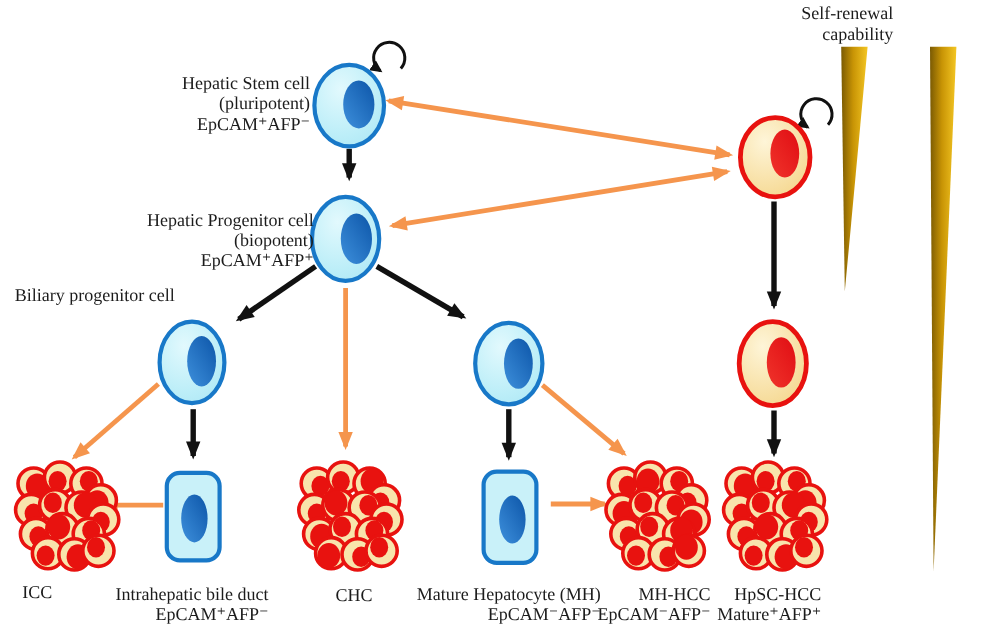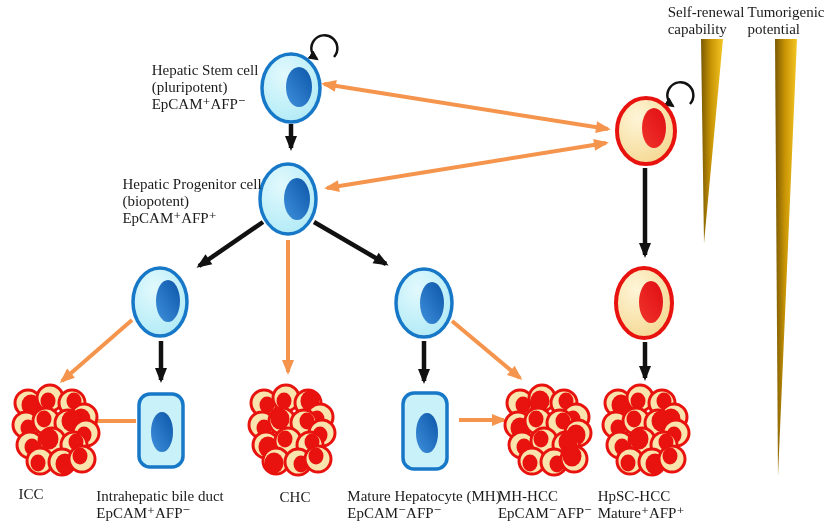--- a/index.html
+++ b/index.html
@@ -13,21 +13,21 @@
     --gold-dark:#7A5A03;
     --gold-light:#F4C623;
   }
   html,body{margin:0;padding:0;background:#ffffff;}
   #stage{
     position:relative;width:824px;height:526px;background:#ffffff;
     overflow:hidden;font-family:"Liberation Serif","DejaVu Serif",serif;
   }
   #shapes{position:absolute;left:0;top:0;}
   .lbl{
-    position:absolute;transform:translateX(-50%);text-align:left;
+    position:absolute;transform:translateX(-50%);text-align:right;
     white-space:pre-line;font:15px/17px "Liberation Serif","DejaVu Serif",serif;
     color:var(--text);
   }
 </style>
 </head>
 <body>
 
 <div id="stage">
 
   <svg id="shapes" width="824" height="526" viewBox="0 0 824 526">
@@ -258,28 +258,27 @@
         </g>
     </g>
   </svg>
 
   <div class="lbl" style="left:205px;top:62px">Hepatic Stem cell
 (pluripotent)
 EpCAM⁺AFP⁻</div>
   <div class="lbl" style="left:192px;top:176px">Hepatic Progenitor cell
 (biopotent)
 EpCAM⁺AFP⁺</div>
+  <div class="lbl" style="left:79px;top:239px">Biliary progenitor cell</div>
   <div class="lbl" style="left:31px;top:486px">ICC</div>
   <div class="lbl" style="left:160px;top:488px">Intrahepatic bile duct
 EpCAM⁺AFP⁻</div>
   <div class="lbl" style="left:295px;top:489px">CHC</div>
   <div class="lbl" style="left:424px;top:488px">Mature Hepatocyte (MH)
 EpCAM⁻AFP⁻</div>
   <div class="lbl" style="left:545px;top:488px">MH-HCC
 EpCAM⁻AFP⁻</div>
   <div class="lbl" style="left:641px;top:488px">HpSC-HCC
 Mature⁺AFP⁺</div>
   <div class="lbl" style="left:706px;top:4px">Self-renewal
 capability</div>
-  <div class="lbl" style="left:786px;top:4px">Tumorigenic
-potential</div>
 
 </div>
 
 </body></html>

